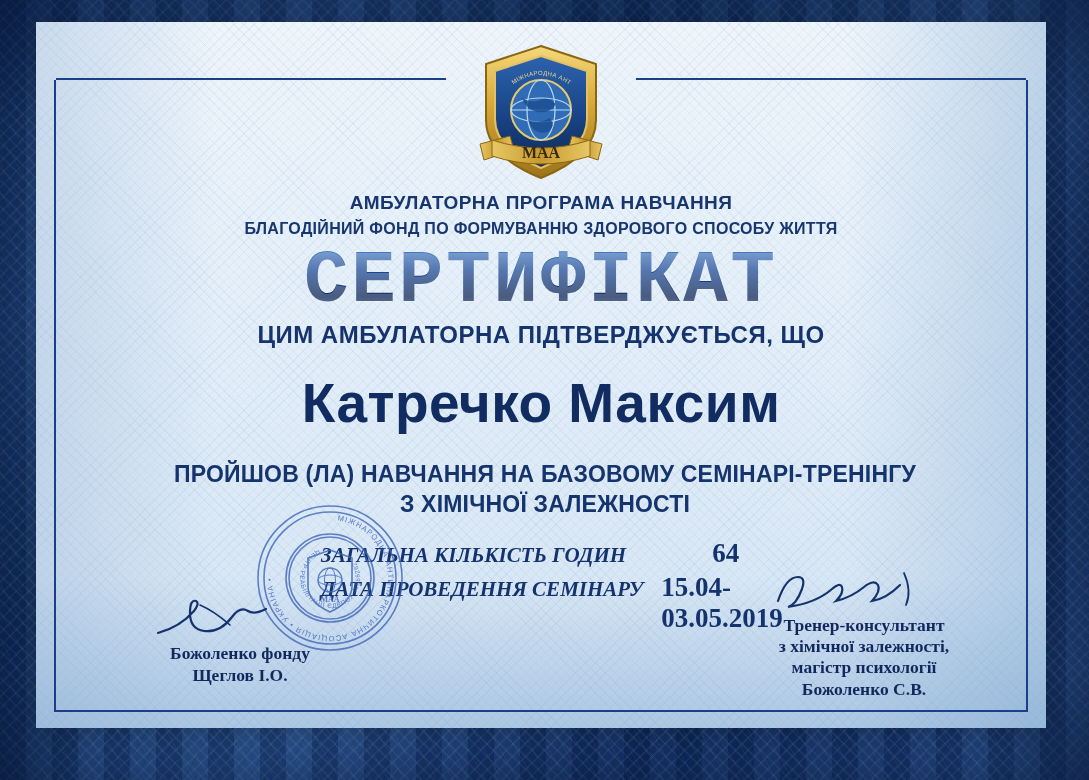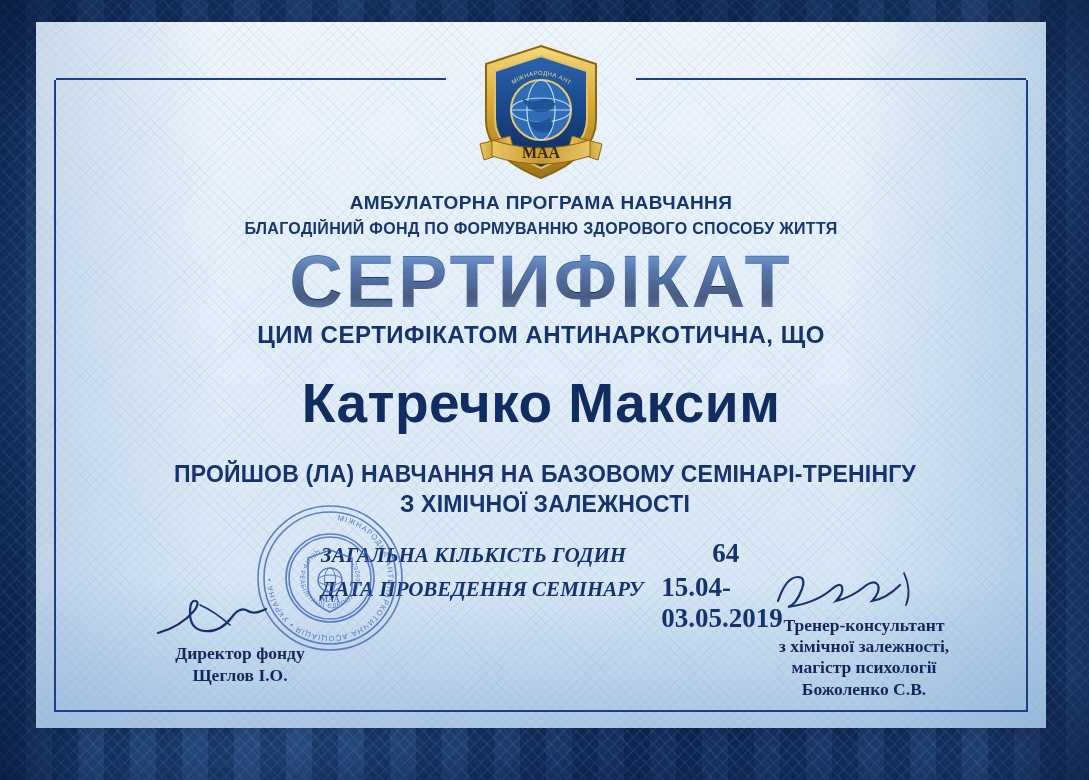--- a/index.html
+++ b/index.html
@@ -143,21 +143,21 @@
   }
   .subhead2 {
     font-family: "Liberation Sans", sans-serif;
     font-weight: bold;
     font-size: 16px;
     letter-spacing: 0.3px;
     color: #17356f;
     margin: 0 0 4px 0;
   }
   .title {
-    font-family: Liberation Sans, sans-serif;
+    font-family: Liberation Mono, monospace;
     font-weight: bold;
     font-size: 74px;
     letter-spacing: 3px;
     line-height: 1.02;
     margin: 6px 0 2px 0;
     color: #0f2e66;
     background: linear-gradient(180deg, #5b8fd0 0%, #1d4a94 35%, #0d2557 70%, #2b5fa4 100%);
     -webkit-background-clip: text;
     background-clip: text;
     color: transparent;
@@ -315,21 +315,21 @@
         <text font-family="Liberation Sans, sans-serif" font-size="6" fill="#e8d49a" letter-spacing="0.4">
           <textPath href="#arcTop" startOffset="4%">МІЖНАРОДНА АНТИНАРКОТИЧНА</textPath>
         </text>
       </svg>
     </div>
 
     <div class="content">
       <div class="subhead1">АМБУЛАТОРНА ПРОГРАМА НАВЧАННЯ</div>
       <div class="subhead2">БЛАГОДІЙНИЙ ФОНД ПО ФОРМУВАННЮ ЗДОРОВОГО СПОСОБУ ЖИТТЯ</div>
       <div class="title">СЕРТИФІКАТ</div>
-      <div class="confirm">ЦИМ СЕРТИФІКАТОМ АНТИНАРКОТИЧНА, ЩО</div>
+      <div class="confirm">ЦИМ АМБУЛАТОРНА ПІДТВЕРДЖУЄТЬСЯ, ЩО</div>
       <div class="recipient">Катречко Максим</div>
       <div class="course-line">ПРОЙШОВ (ЛА) НАВЧАННЯ НА БАЗОВОМУ СЕМІНАРІ-ТРЕНІНГУ</div>
       <div class="course-line second">З ХІМІЧНОЇ ЗАЛЕЖНОСТІ</div>
 
       <div class="details">
         <div class="detail-row hours">
           <span class="detail-label">ЗАГАЛЬНА КІЛЬКІСТЬ ГОДИН</span>
           <span class="detail-value">64</span>
         </div>
         <div class="detail-row">
@@ -364,21 +364,21 @@
       </svg>
     </div>
 
     <div class="sig-left">
       <div class="sig-mark">
         <svg viewBox="0 0 200 46" width="200" height="46">
           <path d="M18 38 q22 -6 36 -22 q6 -8 2 -10 q-6 -2 -6 12 q0 16 14 18 q16 2 28 -14 q8 -11 16 -6 q6 4 18 -2" fill="none" stroke="#14336e" stroke-width="2.2" stroke-linecap="round"></path>
           <path d="M60 10 q14 6 30 20" fill="none" stroke="#14336e" stroke-width="1.6" stroke-linecap="round"></path>
         </svg>
       </div>
-      <div class="sig-name">Директор фонду</div>
+      <div class="sig-name">Божоленко фонду</div>
       <div class="sig-name">Щеглов І.О.</div>
     </div>
 
     <div class="sig-right">
       <div class="sig-mark">
         <svg viewBox="0 0 220 46" width="220" height="46">
           <path d="M24 34 q8 -24 20 -24 q8 0 4 12 q-6 16 -14 18 q28 -4 44 -18 q8 -7 10 -2 q2 6 -6 14 q16 -4 28 -14 q10 -8 14 -2 q3 6 -6 16 q14 -2 28 -16" fill="none" stroke="#14336e" stroke-width="2.2" stroke-linecap="round"></path>
           <path d="M150 6 q8 18 2 32" fill="none" stroke="#14336e" stroke-width="1.8" stroke-linecap="round"></path>
         </svg>
       </div>

